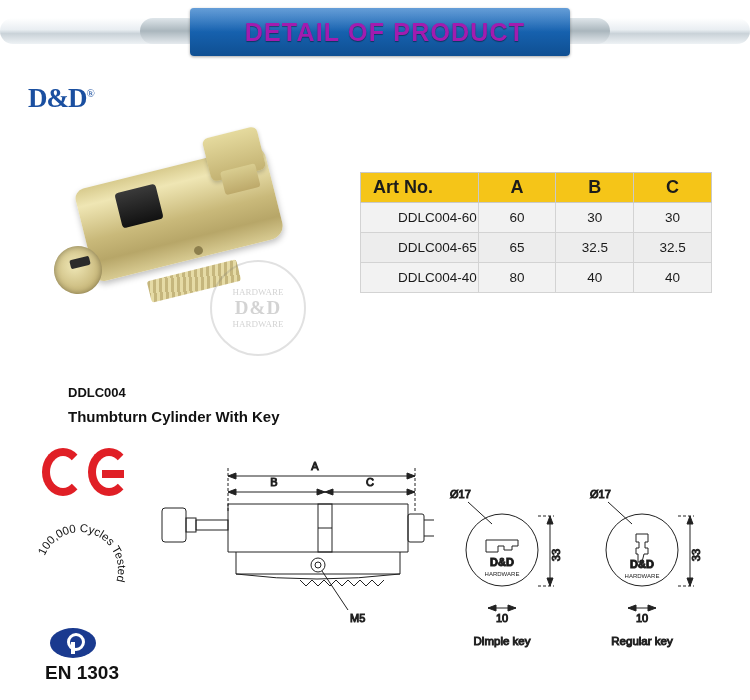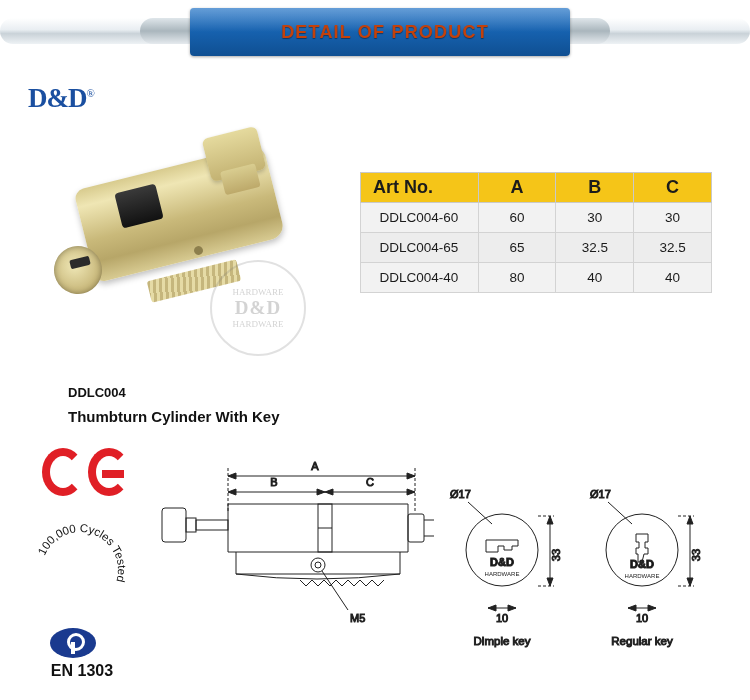--- a/index.html
+++ b/index.html
@@ -28,21 +28,21 @@
     box-shadow:0 1px 3px rgba(0,0,0,.35);
   }
   .banner-plate:after{
     content:""; position:absolute; left:0; top:0; width:100%; height:50%;
     background:linear-gradient(to bottom,rgba(255,255,255,.28),rgba(255,255,255,0));
     border-radius:4px 4px 0 0;
   }
   .banner-title {
     position:absolute; left:190px; top:8px; width:380px; height:48px;
     display:flex; align-items:center; justify-content:center;
-    color:#c2410c; font-size:18px; font-weight:bold; letter-spacing:1.2px;
+    color:#a21caf; font-size:25px; font-weight:bold; letter-spacing:1.2px;
     z-index:3; text-shadow:0 1px 1px rgba(0,0,0,.4);padding-left:10px;
   }
   .banner-shade-l, .banner-shade-r{
     position:absolute; top:18px; height:26px; width:60px;
     background:linear-gradient(to bottom,#dfe6ea,#aab6bd,#e5eaee);
     border-radius:13px;
   }
   .banner-shade-l{ left:140px; }
   .banner-shade-r{ left:550px; }
 
@@ -134,21 +134,21 @@
     background:#f5c518;
     border:1px solid #c9c9c9;
     height:30px; font-weight:bold; font-size:18px;
   }
   .spec-table th:first-child{ text-align:left; padding-left:12px; }
   .spec-table td {
     border:1px solid #d3d3d3;
     height:30px; text-align:center;
     background:#f2f2f2;
   }
-  .spec-table td:first-child{ text-align:center; padding-left:0; }
+  .spec-table td:first-child{ text-align:right; padding-left:0; }
   .spec-table tbody tr:nth-child(even) td{ background:#ededed; }
   .col-art{ width:118px; }
   .col-n{ width:78px; }
 
   
   .ce-mark {
     position:absolute; left:42px; top:448px;
     width:96px; height:48px;
   }
   .ce-mark .c, .ce-mark .e {
@@ -177,21 +177,21 @@
   .en-shield:after{
     content:""; position:absolute; left:17px; top:5px; width:12px; height:12px;
     border:3px solid #fff; border-radius:50%;
   }
   .en-shield:before{
     content:""; position:absolute; left:21px; top:14px; width:4px; height:12px;
     background:#fff;
   }
   .en-text {
     position:absolute; left:0; top:34px; width:100px; text-align:center;
-    font-size:16px; font-weight:bold; color:#111;
+    font-size:19px; font-weight:bold; color:#111;
   }
 
   
   .drawing {
     position:absolute; left:150px; top:440px; width:600px; height:250px;
   }
   .drawing svg { display:block; }
 
   .dim-label { font-size:11px; fill:#111; font-family:"Liberation Sans", sans-serif; }
   .cap-label { font-size:11.5px; fill:#111; font-family:"Liberation Sans", sans-serif; }

